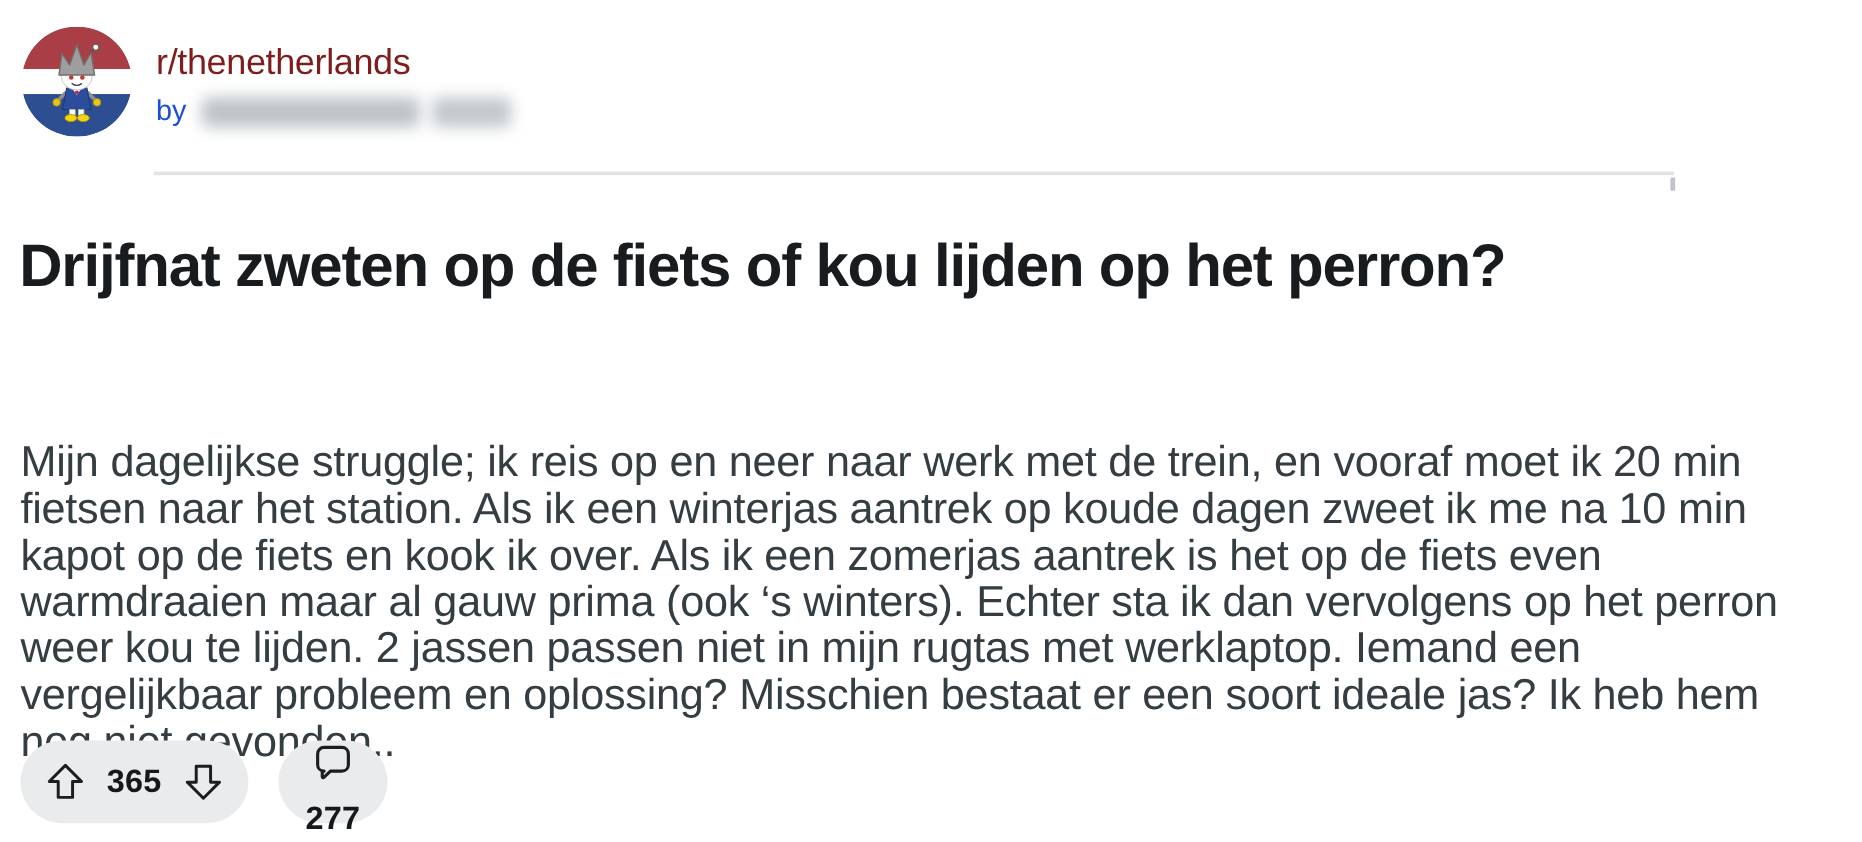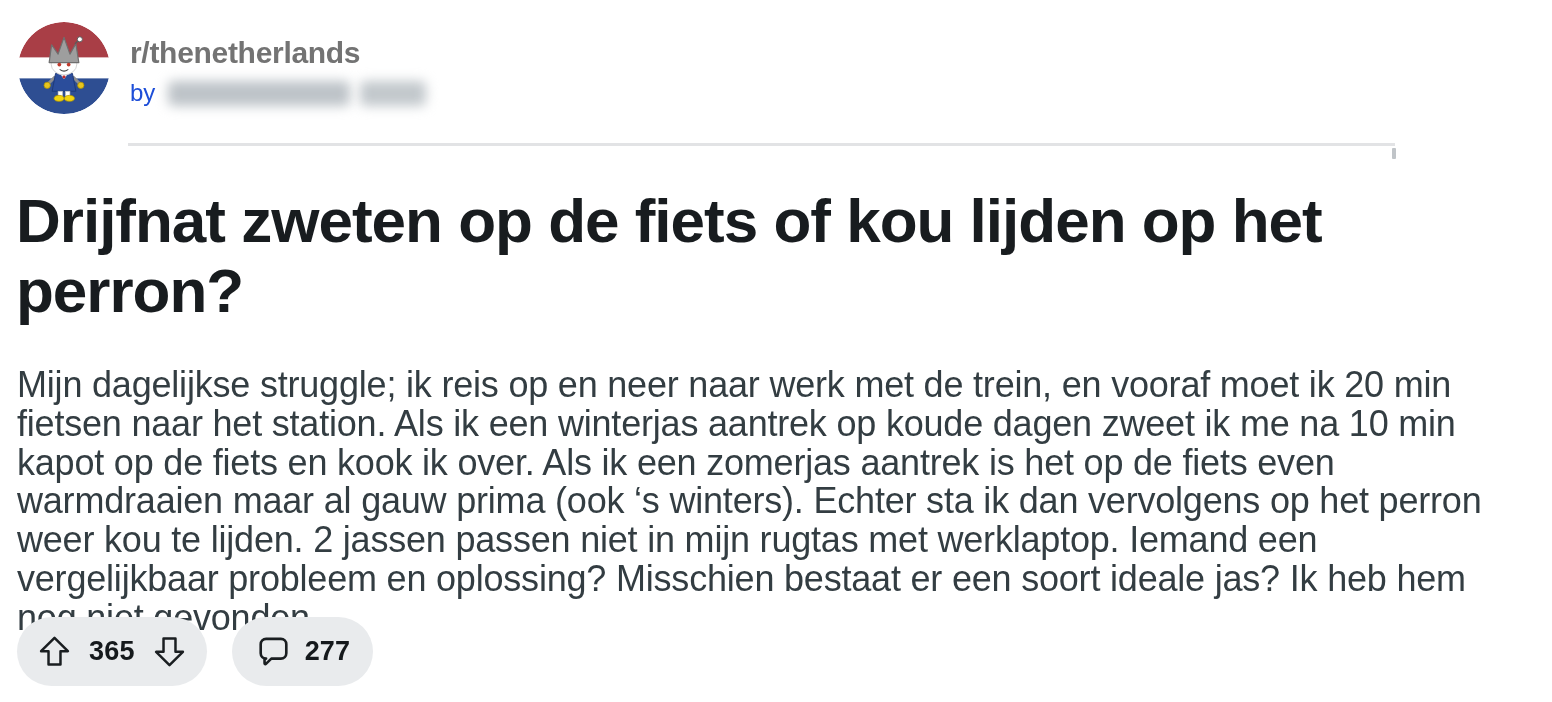--- a/index.html
+++ b/index.html
@@ -7,45 +7,45 @@
     width:1552px;height:702px;position:relative;overflow:hidden;
     font-family:"Liberation Sans","DejaVu Sans",sans-serif;
     -webkit-font-smoothing:antialiased;
   }
   .avatar{
     position:absolute;left:18px;top:22px;width:92px;height:92px;border-radius:50%;
     overflow:hidden;cursor:pointer;
   }
   .header-text{position:absolute;left:130px;top:36px;}
   .subreddit{
-    font-size:30px;font-weight:700;color:#737373;letter-spacing:-0.3px;
+    font-size:30px;font-weight:400;color:#7f1d1d;letter-spacing:-0.3px;
     line-height:34px;cursor:pointer;
   }
   .byline{margin-top:9px;display:flex;align-items:center;height:28px;}
   .byline-prefix{font-size:24px;color:#1d4ed8;line-height:28px;}
   .blur-wrap{display:flex;align-items:center;margin-left:13px;cursor:pointer;}
   .blur-chunk{height:25px;border-radius:5px;background:#BDC3C8;filter:blur(6px);}
   .blur-chunk.b1{width:182px;}
   .blur-chunk.b2{width:66px;margin-left:10px;background:#C2C8CC;}
   .divider{position:absolute;left:128px;top:143px;width:1267px;height:3px;background:#E2E3E5;}
   .cursor-artifact{position:absolute;left:1392px;top:148px;width:4px;height:11px;background:#8D939B;opacity:.55;border-radius:1px;}
   .post-title{
     position:absolute;left:16px;top:186px;width:1420px;
-    font-size:62px;font-weight:700;letter-spacing:-1px;line-height:70px;color:#181C1F;
+    font-size:50px;font-weight:700;letter-spacing:-1px;line-height:70px;color:#181C1F;
   }
   .post-body{
     position:absolute;left:17px;top:366px;width:1510px;
     font-size:36px;line-height:38.8px;color:#333D42;letter-spacing:-0.2px;
   }
   .actions{position:absolute;left:17px;top:617px;display:flex;gap:25px;}
   .pill{
     height:69px;border-radius:35px;background:#E9EBED;display:flex;align-items:center;
   }
   .pill.vote{padding:0 20px;gap:17px;}
-  .pill.comments{padding:0 23px;gap:13px;cursor:pointer;}
+  .pill.comments{padding:0 23px;gap:13px;cursor:pointer;flex-direction:column;}
   .count{font-size:27px;font-weight:700;color:#15191C;letter-spacing:0.2px;}
   .iconbtn{display:flex;align-items:center;justify-content:center;cursor:pointer;background:none;border:none;padding:0;}
   svg{display:block;}
 </style>
 </head>
 <body>
 
 <div class="avatar">
   <span>
     <svg width="92" height="92" viewBox="0 0 93 93">

